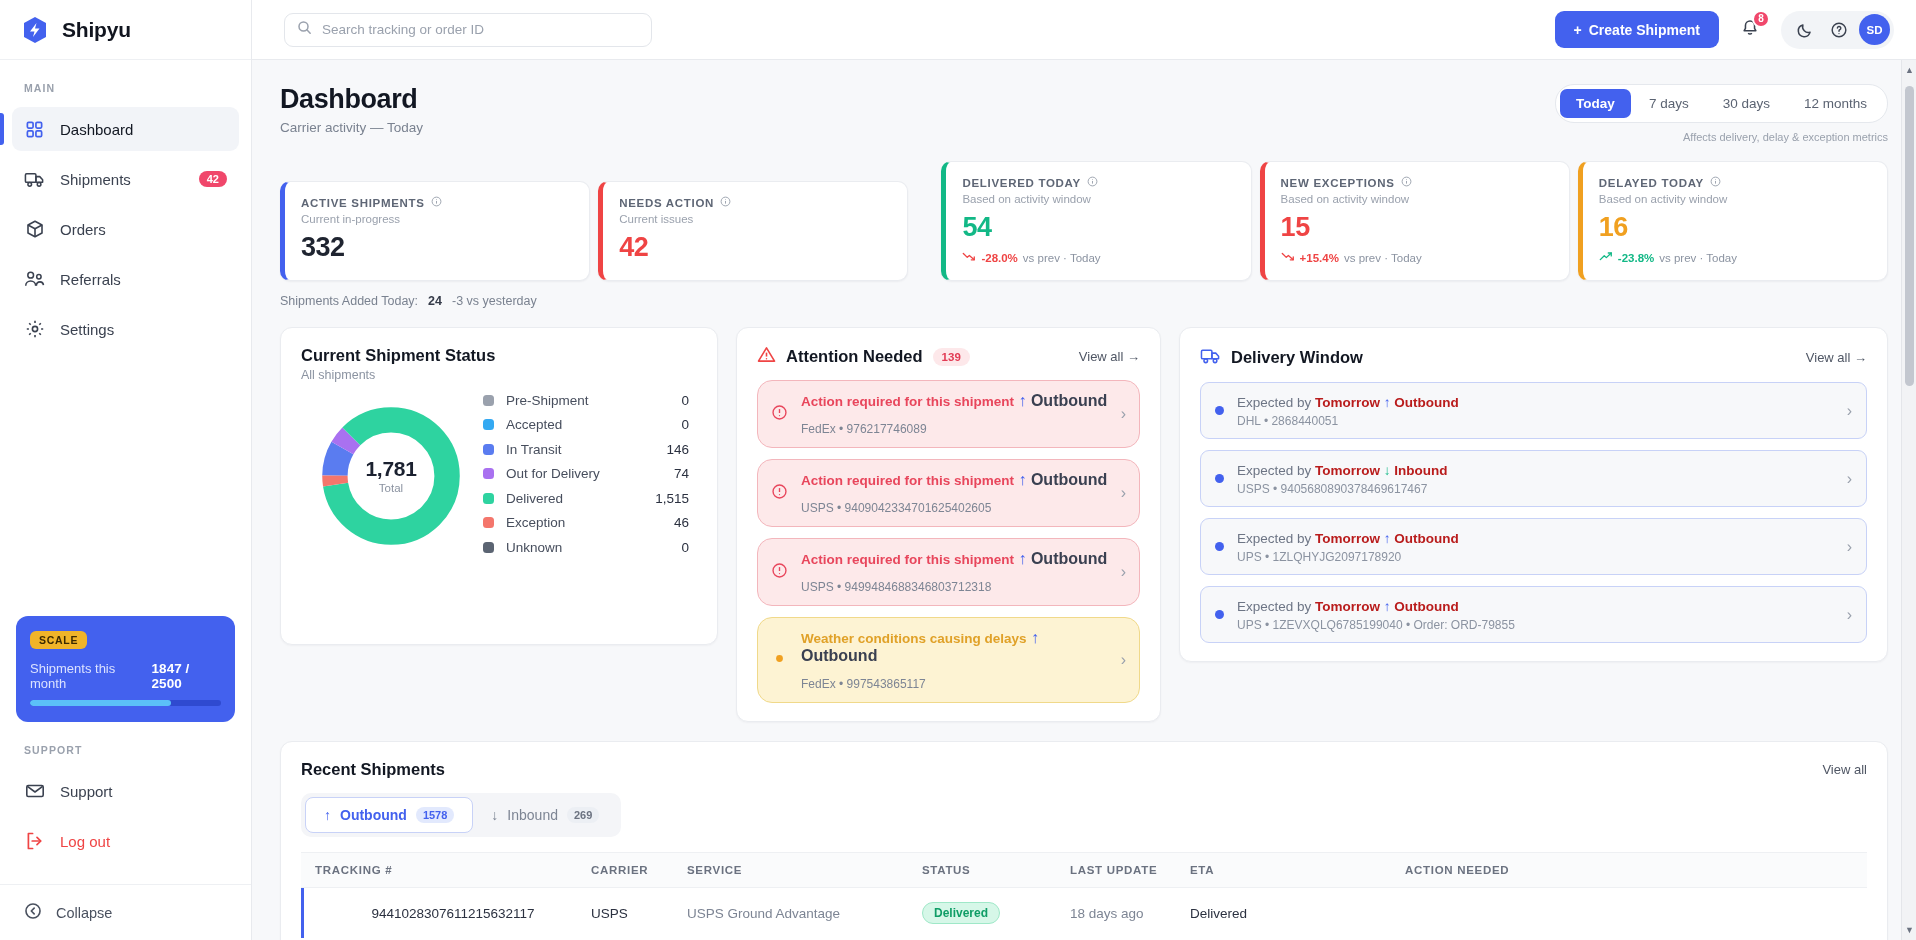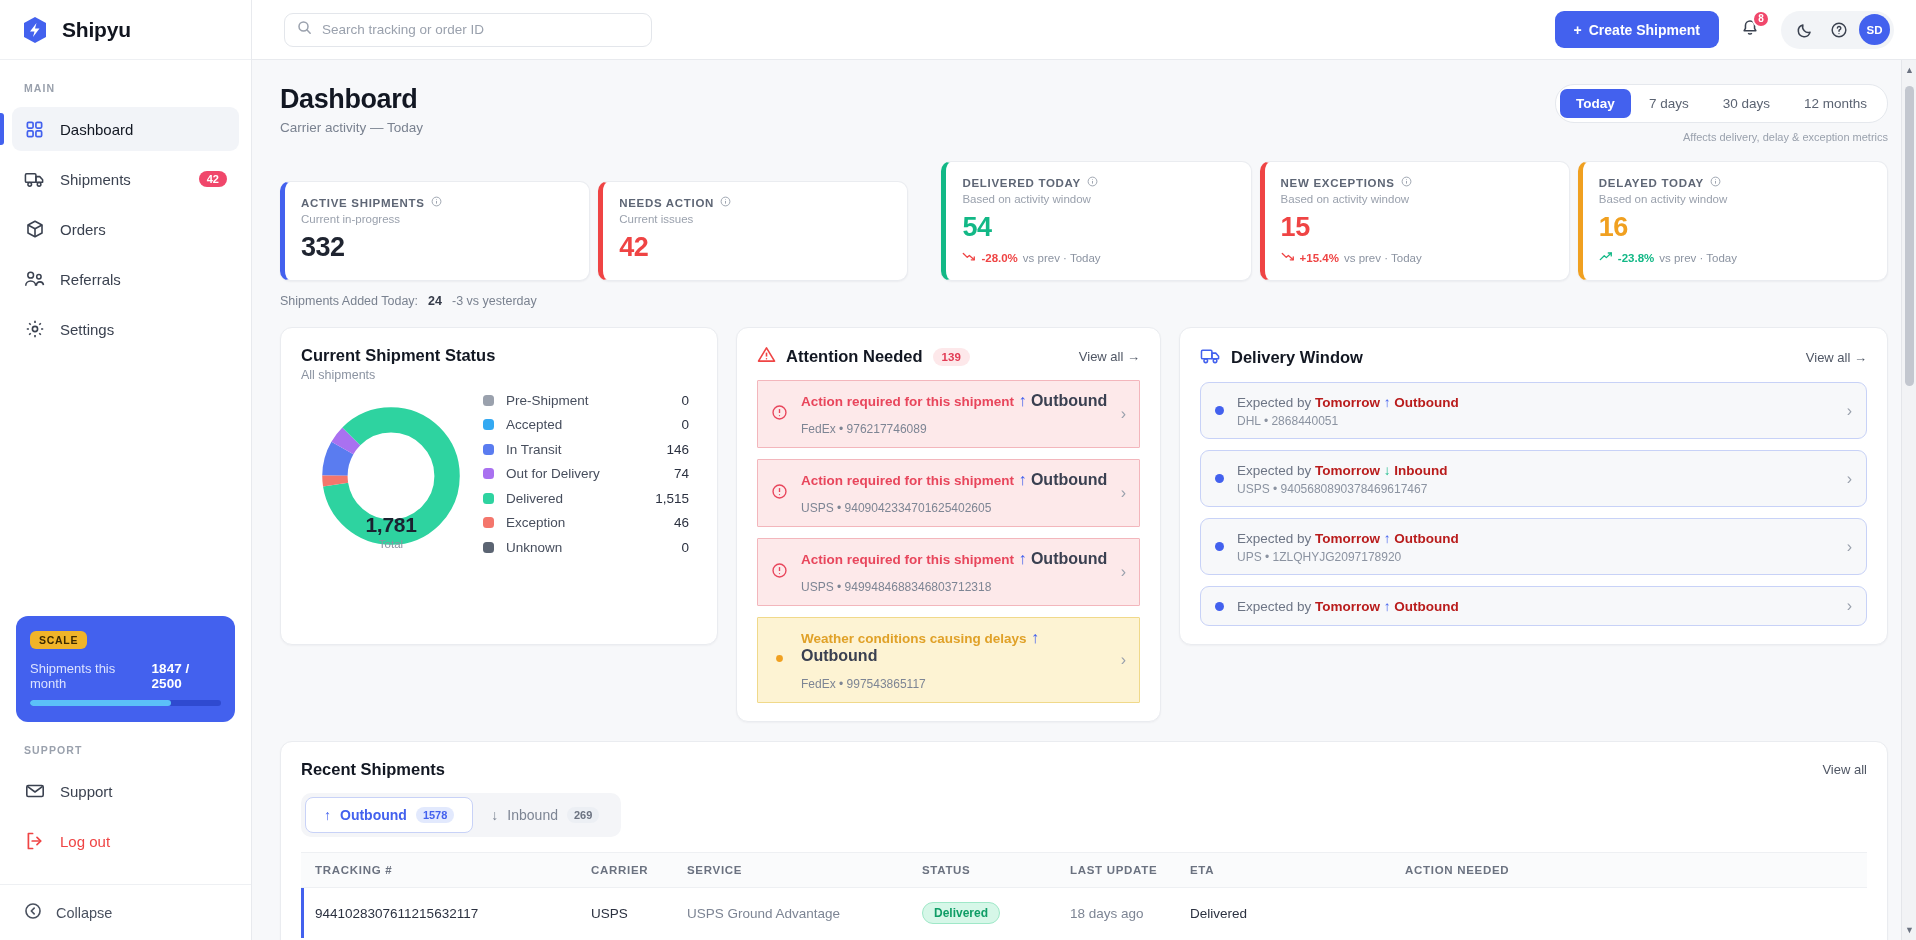--- a/index.html
+++ b/index.html
@@ -150,40 +150,40 @@
     background: #fff; border: 1px solid #eaecf0; border-radius: 12px;
     box-shadow: 0 1px 2px rgba(16,24,40,.04);
   }
   .card-pad { padding: 18px 20px; }
   .card-title { font-size: 16.5px; font-weight: 600; color: #121722; }
   .card-sub { font-size: 12.5px; color: #8b93a1; margin-top: 3px; }
 
   .status-card { width: 438px; flex: 0 0 438px; height: 318px; }
   .donut-area { display: flex; align-items: center; margin-top: 6px; }
   .donut { width: 148px; height: 148px; position: relative; margin: 4px 18px 0 16px; flex: 0 0 148px; }
-  .donut-center { position: absolute; inset: 0; display: flex; flex-direction: column; align-items: center; justify-content: flex-end; }
+  .donut-center { position: absolute; inset: 0; display: flex; flex-direction: column; align-items: center; justify-content: center; }
   .donut-total { font-size: 21px; font-weight: 600; color: #1b2130; letter-spacing: -.3px; }
   .donut-total-lbl { font-size: 11.5px; color: #8b93a1; margin-top: 1px; }
   .legend { flex: 1; padding-right: 8px; }
   .legend-row { display: flex; align-items: center; gap: 12px; height: 24.5px; font-size: 13.5px; color: #474e5d; }
   .legend-dot { width: 11px; height: 11px; border-radius: 3.5px; flex: 0 0 11px; }
   .legend-name { flex: 1; }
   .legend-val { color: #2b3140; font-weight: 500; }
 
   .attention-card { width: 425px; flex: 0 0 425px; }
   .delivery-card { flex: 1; min-width: 0; }
   .card-head { display: flex; align-items: center; gap: 10px; }
   .badge-count {
     background: #fde8ea; color: #e23b54; font-size: 11.5px; font-weight: 700;
     border-radius: 10px; padding: 3px 9px;
   }
   .view-all { margin-left: auto; font-size: 13px; color: #4f5664; cursor: pointer; }
   .alert-list { margin-top: 13px; display: flex; flex-direction: column; gap: 11px; }
   .alert {
-    display: flex; align-items: center; gap: 13px; border-radius: 1px;
+    display: flex; align-items: center; gap: 13px; border-radius: 15px;
     padding: 11px 13px; cursor: pointer; border: 1px solid transparent;
   }
   .alert.red { background: #fde9ea; border-color: #f3b6bc; }
   .alert.amber { background: #fdf3d3; border-color: #f0d98a; }
   .alert-body { flex: 1; min-width: 0; }
   .alert-title { font-size: 13.5px; font-weight: 600; }
   .alert.red .alert-title { color: #e8465c; }
   .alert.amber .alert-title { color: #e0a128; }
   .alert-meta { font-size: 12px; color: #7d8594; margin-top: 12px; }
   .chev { color: #9aa1ad; font-size: 16px; flex: 0 0 auto; }
@@ -223,21 +223,21 @@
   }
   .tbl td { padding: 14px 0; font-size: 13.5px; color: #2b3140; }
   .tbl tr.row td:first-child { box-shadow: inset 3px 0 0 #4361ee; }
   .tbl td.mono { font-weight: 500; }
   .tbl td.muted { color: #7d8594; }
   .pill-status {
     display: inline-block; background: #d6f7e8; color: #0f9d66; border: 1px solid #9fe8c8;
     font-size: 12px; font-weight: 600; border-radius: 12px; padding: 3px 11px;
   }
   .eta-ok { color: #12b886; }
-  .c-track { width: 290px; padding-left: 14px !important; }
+  .c-track { width: 290px; padding-left: 14px !important; text-align: center; }
   .c-carrier { width: 96px; }
   .c-service { width: 235px; }
   .c-status  { width: 148px; }
   .c-update  { width: 120px; }
   .c-eta     { width: 215px; }
 
   
   .scrollbar {
     position: absolute; right: 0; top: 60px; width: 15px; height: 880px;
     background: #f2f3f5; border-left: 1px solid #e4e6ea;
@@ -684,21 +684,21 @@
                 <span style="flex:1;min-width:0"><span class="dw-title"><span>Expected by</span> <b>Tomorrow</b> <span class="arrow-in">↓</span> <b>Inbound</b></span><div class="dw-meta">USPS • 9405680890378469617467</div></span>
                 <span class="chev">›</span>
               </div>
               <div class="dw-item">
                 <span class="dw-dot"></span>
                 <span style="flex:1;min-width:0"><span class="dw-title"><span>Expected by</span> <b>Tomorrow</b> <span class="arrow-out">↑</span> <b>Outbound</b></span><div class="dw-meta">UPS • 1ZLQHYJG2097178920</div></span>
                 <span class="chev">›</span>
               </div>
               <div class="dw-item">
                 <span class="dw-dot"></span>
-                <span style="flex:1;min-width:0"><span class="dw-title"><span>Expected by</span> <b>Tomorrow</b> <span class="arrow-out">↑</span> <b>Outbound</b></span></span>
+                <span style="flex:1;min-width:0"><span class="dw-title"><span>Expected by</span> <b>Tomorrow</b> <span class="arrow-out">↑</span> <b>Outbound</b></span><div class="dw-meta">UPS • 1ZEVXQLQ6785199040 • Order: ORD-79855</div></span>
                 <span class="chev">›</span>
               </div>
             </div>
         </div>
       </div>
 
       <div class="card card-pad recent-card">
         <div class="card-head">
           <span class="card-title">Recent Shipments</span>
           <span class="view-all">View all</span>

